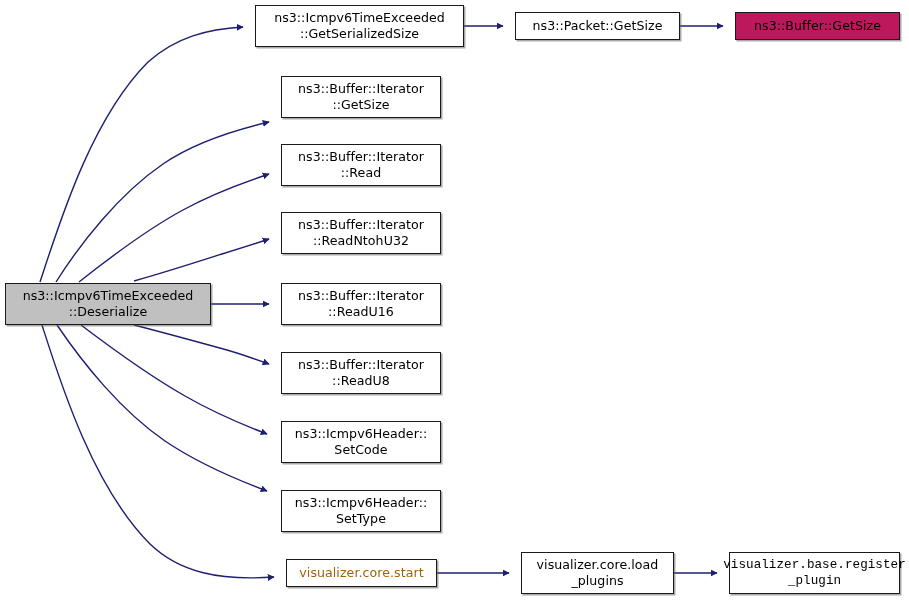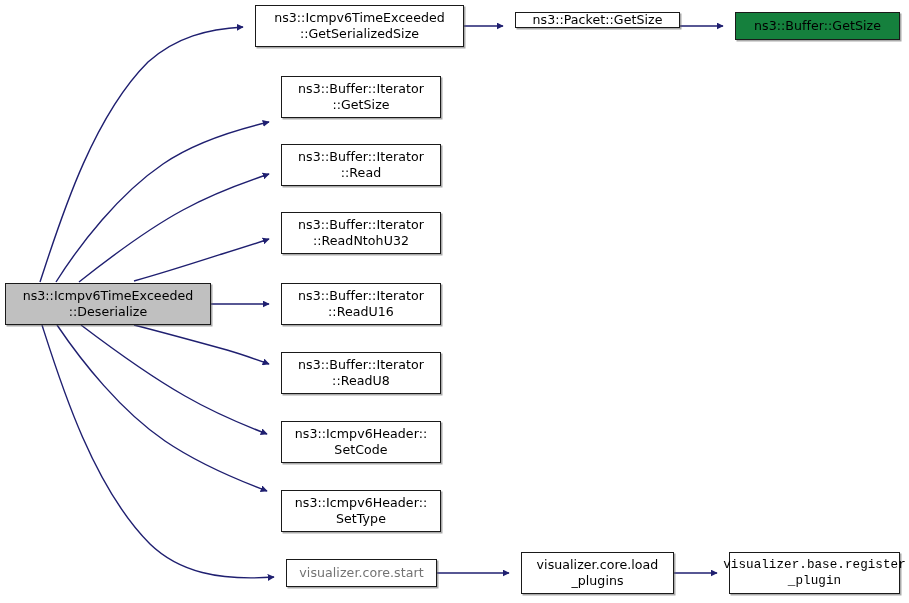--- a/index.html
+++ b/index.html
@@ -72,35 +72,35 @@
       <path d="M 57,325 C 82,362 121,411 165,441 C 196,462 235,479 267,491" fill="none" stroke="#1f1f70" stroke-width="1.4" marker-end="url(#arrowhead)"></path>
       <path d="M 42,325 C 59,378 92,486 150,544 C 179,572 219,581 274,577" fill="none" stroke="#1f1f70" stroke-width="1.4" marker-end="url(#arrowhead)"></path>
       <path d="M 437,573 L 509,573" fill="none" stroke="#1f1f70" stroke-width="1.4" marker-end="url(#arrowhead)"></path>
       <path d="M 674,573 L 717,573" fill="none" stroke="#1f1f70" stroke-width="1.4" marker-end="url(#arrowhead)"></path>
     </svg>
   <div id="nodes">
       <div class="node root" style="left: 5px; top: 283px; width: 206px; height: 42px; background: rgb(192, 192, 192); border-color: rgb(26, 26, 26); color: rgb(0, 0, 0);"><span class="node-label">ns3::Icmpv6TimeExceeded
 ::Deserialize</span></div>
       <div class="node" style="left: 255px; top: 5px; width: 209px; height: 42px; background: rgb(255, 255, 255); border-color: rgb(26, 26, 26); color: rgb(0, 0, 0);"><span class="node-label">ns3::Icmpv6TimeExceeded
 ::GetSerializedSize</span></div>
-      <div class="node" style="left: 515px; top: 12px; width: 165px; height: 16px; background: rgb(255, 255, 255); border-color: rgb(26, 26, 26); color: rgb(0, 0, 0);"><span class="node-label">ns3::Packet::GetSize</span></div>
-      <div class="node" style="left: 735px; top: 12px; width: 165px; height: 28px; background: #15803d; border-color: rgb(26, 26, 26); color: rgb(0, 0, 0);"><span class="node-label">ns3::Buffer::GetSize</span></div>
+      <div class="node" style="left: 515px; top: 12px; width: 165px; height: 28px; background: rgb(255, 255, 255); border-color: rgb(26, 26, 26); color: rgb(0, 0, 0);"><span class="node-label">ns3::Packet::GetSize</span></div>
+      <div class="node" style="left: 735px; top: 12px; width: 165px; height: 28px; background: #be185d; border-color: rgb(26, 26, 26); color: rgb(0, 0, 0);"><span class="node-label">ns3::Buffer::GetSize</span></div>
       <div class="node" style="left: 281px; top: 76px; width: 160px; height: 42px; background: rgb(255, 255, 255); border-color: rgb(26, 26, 26); color: rgb(0, 0, 0);"><span class="node-label">ns3::Buffer::Iterator
 ::GetSize</span></div>
       <div class="node" style="left: 281px; top: 144px; width: 160px; height: 42px; background: rgb(255, 255, 255); border-color: rgb(26, 26, 26); color: rgb(0, 0, 0);"><span class="node-label">ns3::Buffer::Iterator
 ::Read</span></div>
       <div class="node" style="left: 281px; top: 212px; width: 160px; height: 42px; background: rgb(255, 255, 255); border-color: rgb(26, 26, 26); color: rgb(0, 0, 0);"><span class="node-label">ns3::Buffer::Iterator
 ::ReadNtohU32</span></div>
       <div class="node" style="left: 281px; top: 283px; width: 160px; height: 42px; background: rgb(255, 255, 255); border-color: rgb(26, 26, 26); color: rgb(0, 0, 0);"><span class="node-label">ns3::Buffer::Iterator
 ::ReadU16</span></div>
       <div class="node" style="left: 281px; top: 352px; width: 160px; height: 42px; background: rgb(255, 255, 255); border-color: rgb(26, 26, 26); color: rgb(0, 0, 0);"><span class="node-label">ns3::Buffer::Iterator
 ::ReadU8</span></div>
       <div class="node" style="left: 281px; top: 421px; width: 160px; height: 42px; background: rgb(255, 255, 255); border-color: rgb(26, 26, 26); color: rgb(0, 0, 0);"><span class="node-label">ns3::Icmpv6Header::
 SetCode</span></div>
       <div class="node" style="left: 281px; top: 490px; width: 160px; height: 42px; background: rgb(255, 255, 255); border-color: rgb(26, 26, 26); color: rgb(0, 0, 0);"><span class="node-label">ns3::Icmpv6Header::
 SetType</span></div>
-      <div class="node" style="left: 286px; top: 559px; width: 151px; height: 28px; background: rgb(255, 255, 255); border-color: rgb(26, 26, 26); color: #737373;"><span class="node-label">visualizer.core.start</span></div>
+      <div class="node" style="left: 286px; top: 559px; width: 151px; height: 28px; background: rgb(255, 255, 255); border-color: rgb(26, 26, 26); color: #a16207;"><span class="node-label">visualizer.core.start</span></div>
       <div class="node" style="left: 521px; top: 552px; width: 153px; height: 42px; background: rgb(255, 255, 255); border-color: rgb(26, 26, 26); color: rgb(0, 0, 0);"><span class="node-label">visualizer.core.load
 _plugins</span></div>
       <div class="node" style="left: 729px; top: 552px; width: 171px; height: 42px; background: rgb(255, 255, 255); border-color: rgb(26, 26, 26); color: rgb(0, 0, 0); font-family: Liberation Mono, monospace;"><span class="node-label">visualizer.base.register
 _plugin</span></div>
     </div>
 </div>
 
 </body></html>

